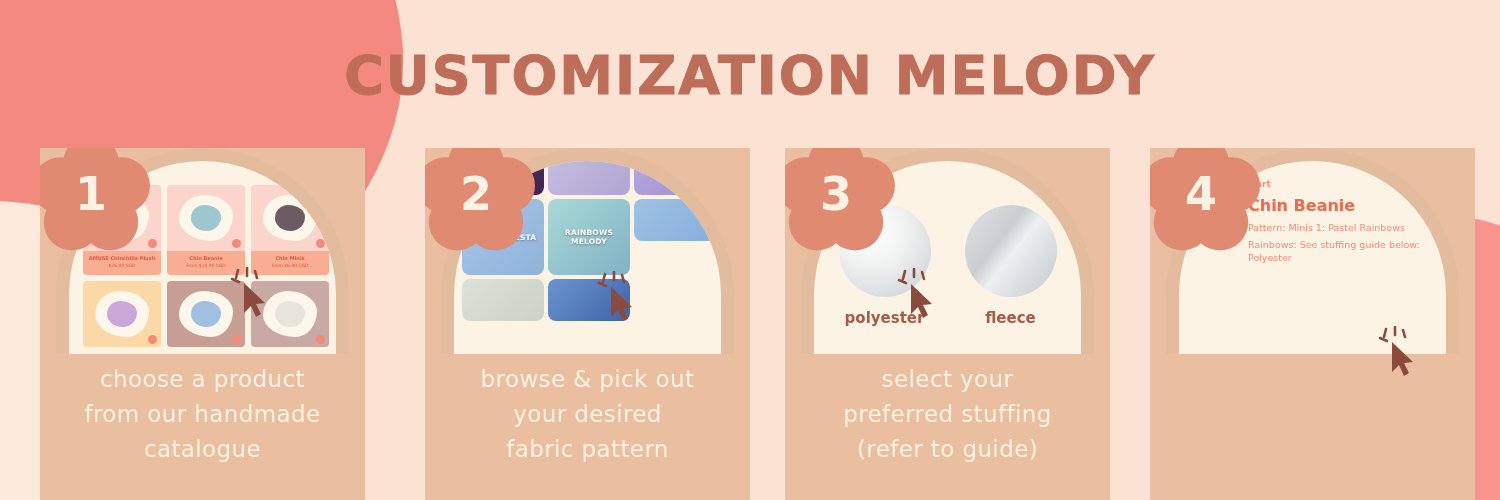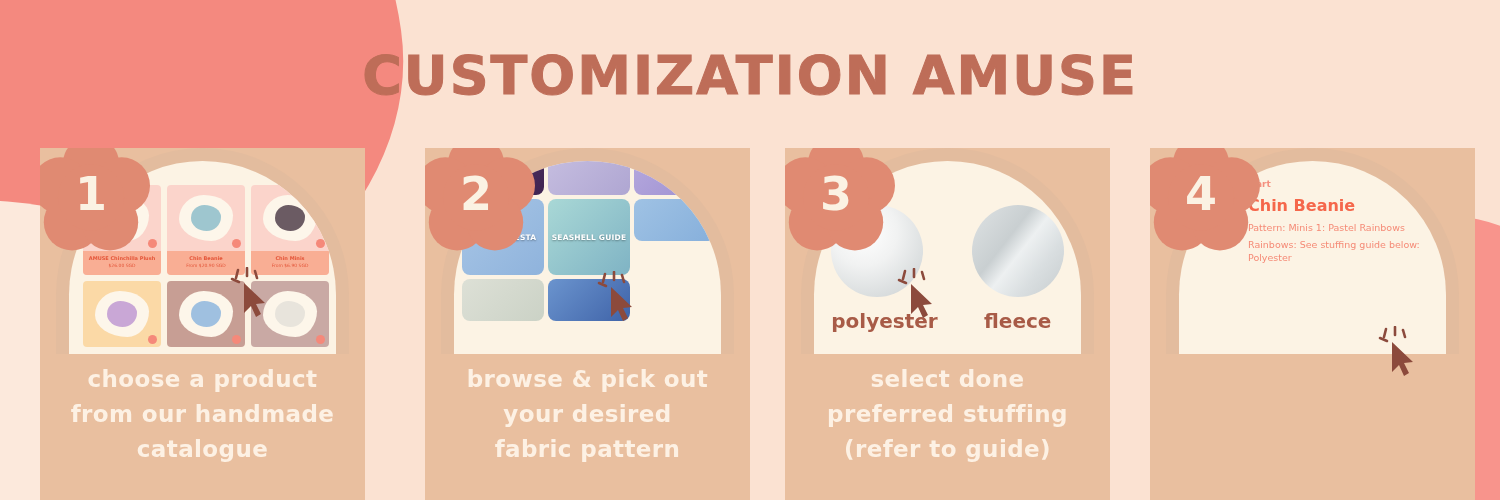--- a/index.html
+++ b/index.html
@@ -56,21 +56,21 @@
     position:absolute;left:13px;top:13px;right:13px;bottom:0;
     background:#FCF3E4;
     border-radius:135px 135px 0 0;
     overflow:hidden;
   }
 
   
   .caption{
     position:absolute;left:0;right:0;top:214px;
     text-align:center;color:#FDF1E4;
-    font-weight:700;font-size:23px;line-height:35px;
+    font-weight:400;font-size:23px;line-height:35px;
     letter-spacing:.4px;
     padding:0 8px;box-sizing:border-box;
   }
 
   
   .badge{position:absolute;left:-8px;top:-12px;width:118px;height:118px;z-index:8;}
   .badge svg{position:absolute;inset:0;width:118px;height:118px;}
   .badge .num{
     position:absolute;inset:0;display:flex;align-items:center;justify-content:center;
     color:#FBF2E3;font-size:46px;font-weight:700;
@@ -118,21 +118,21 @@
   .stuff .item{text-align:center;}
   .stuff .ball{
     width:92px;height:92px;border-radius:50%;
     background:
       radial-gradient(circle at 36% 30%, #FFFFFF 0%, #F1F2F2 38%, #D7DBDC 78%, #C9CED0 100%);
   }
   .stuff .ball.fleece{
     background:
       linear-gradient(128deg, #DFE3E4 0%, #C9CFD1 38%, #EDF0F1 52%, #D9DEE0 72%, #C6CCCE 100%);
   }
-  .stuff .slabel{margin-top:12px;color:#A85B47;font-size:20px;font-weight:700;}
+  .stuff .slabel{margin-top:12px;color:#A85B47;font-size:15px;font-weight:700;}
 
   
   .cart{position:absolute;left:14px;top:18px;width:252px;}
   .cart .crumb{font-size:9px;color:#F4907F;font-weight:700;margin-bottom:8px;margin-left:18px;}
   .cart .row{display:flex;gap:9px;}
   .cart .swatch{width:46px;height:46px;border-radius:4px;flex:0 0 auto;
     background:linear-gradient(135deg,#BCE5E0,#A9DFDB);position:relative;overflow:hidden;}
   .cart .swatch .rb{position:absolute;width:13px;height:7px;border-radius:13px 13px 0 0;
     border:2.5px solid #E05D9B;border-bottom:none;}
   .cart .info{flex:1;min-width:0;}
@@ -148,21 +148,21 @@
 <body>
 
 <div id="stage">
 
   <div class="bg-layer">
     <div class="blob-left-coral"></div>
     <div class="blob-left-cream"></div>
     <div class="blob-right-coral"></div>
   </div>
 
-  <div class="title">CUSTOMIZATION AMUSE</div>
+  <div class="title">CUSTOMIZATION MELODY</div>
 
   <div class="cols">
 
     <div class="col c1">
       <div class="arch">
         <div class="arch-inner">
 
           <div class="shop">
             <div class="shop-grid">
 
@@ -275,21 +275,21 @@
 
           <div class="fabgrid">
             <div class="fab small" style="background:linear-gradient(135deg,#5B3A6E,#3E2350)"></div>
             <div class="fab small" style="background:linear-gradient(135deg,#C6BEE0,#AFA6D2)"></div>
             <div class="fab small" style="background:linear-gradient(135deg,#B6A9DE,#9C8ED0)"></div>
 
             <div class="fab" style="background:linear-gradient(135deg,#A8C6E6,#8FB3DC)">
               <div class="flabel">ALPACA FIESTA</div>
             </div>
             <div class="fab" style="background:linear-gradient(135deg,#A9D8D6,#7FB3C4)">
-              <div class="flabel">SEASHELL GUIDE</div>
+              <div class="flabel">RAINBOWS MELODY</div>
             </div>
 
             <div class="fab small" style="background:linear-gradient(135deg,#9FC2E4,#86AFDB)"></div>
             <div class="fab small" style="background:linear-gradient(135deg,#DDE0D6,#CBD2C6)"></div>
             <div class="fab small" style="background:linear-gradient(135deg,#6B94CE,#3F63A8)"></div>
           </div>
 
         </div>
       </div>
 
@@ -361,21 +361,21 @@
           <g stroke="#8C4A3C" stroke-width="2.6" stroke-linecap="round">
             <line x1="8" y1="3" x2="6" y2="11"></line>
             <line x1="17" y1="1" x2="17" y2="9"></line>
             <line x1="25" y1="4" x2="27" y2="11"></line>
             <line x1="2" y1="12" x2="9" y2="15"></line>
           </g>
           <path d="M14 16 L14 46 L21 39 L26 50 L31 47 L26 37 L35 36 Z" fill="#8C4A3C"></path>
         </svg>
       </div>
 
-      <div class="caption" style="white-space:pre-line">select done
+      <div class="caption" style="white-space:pre-line">select your
 preferred stuffing
 (refer to guide)</div>
     </div>
 
     <div class="col c4">
       <div class="arch">
         <div class="arch-inner">
 
           <div class="cart">
             <div class="crumb">to your cart</div>

